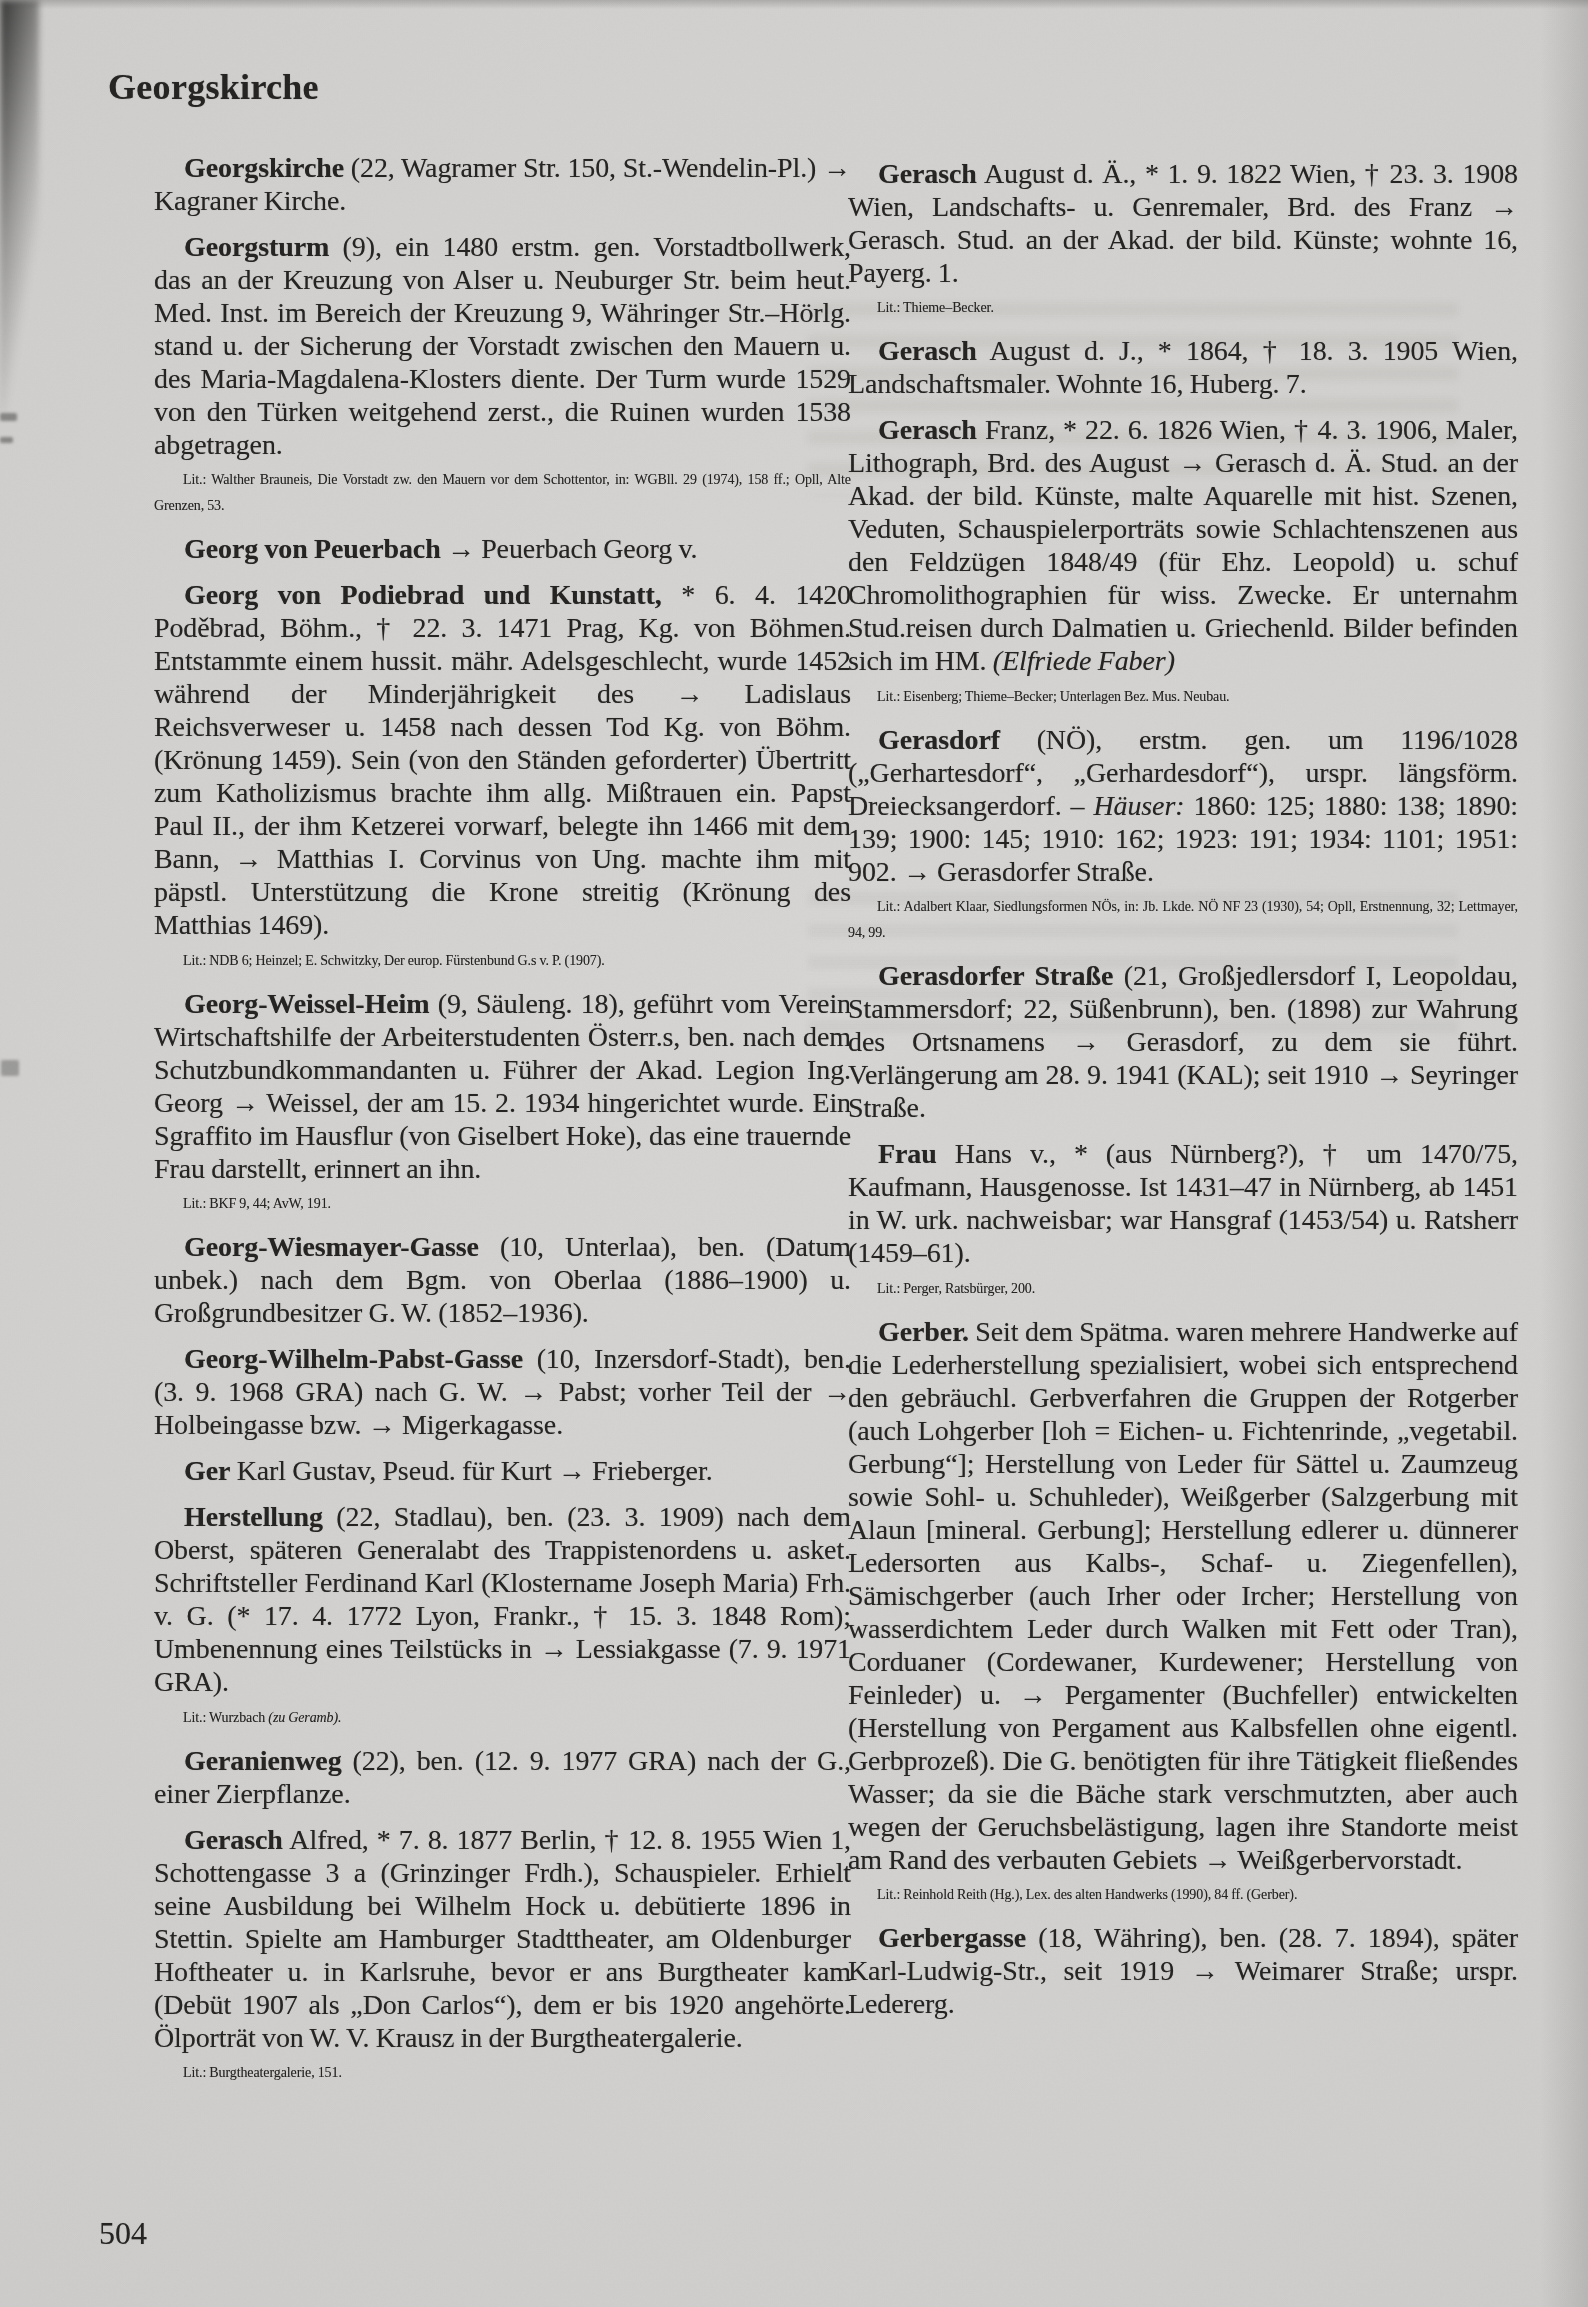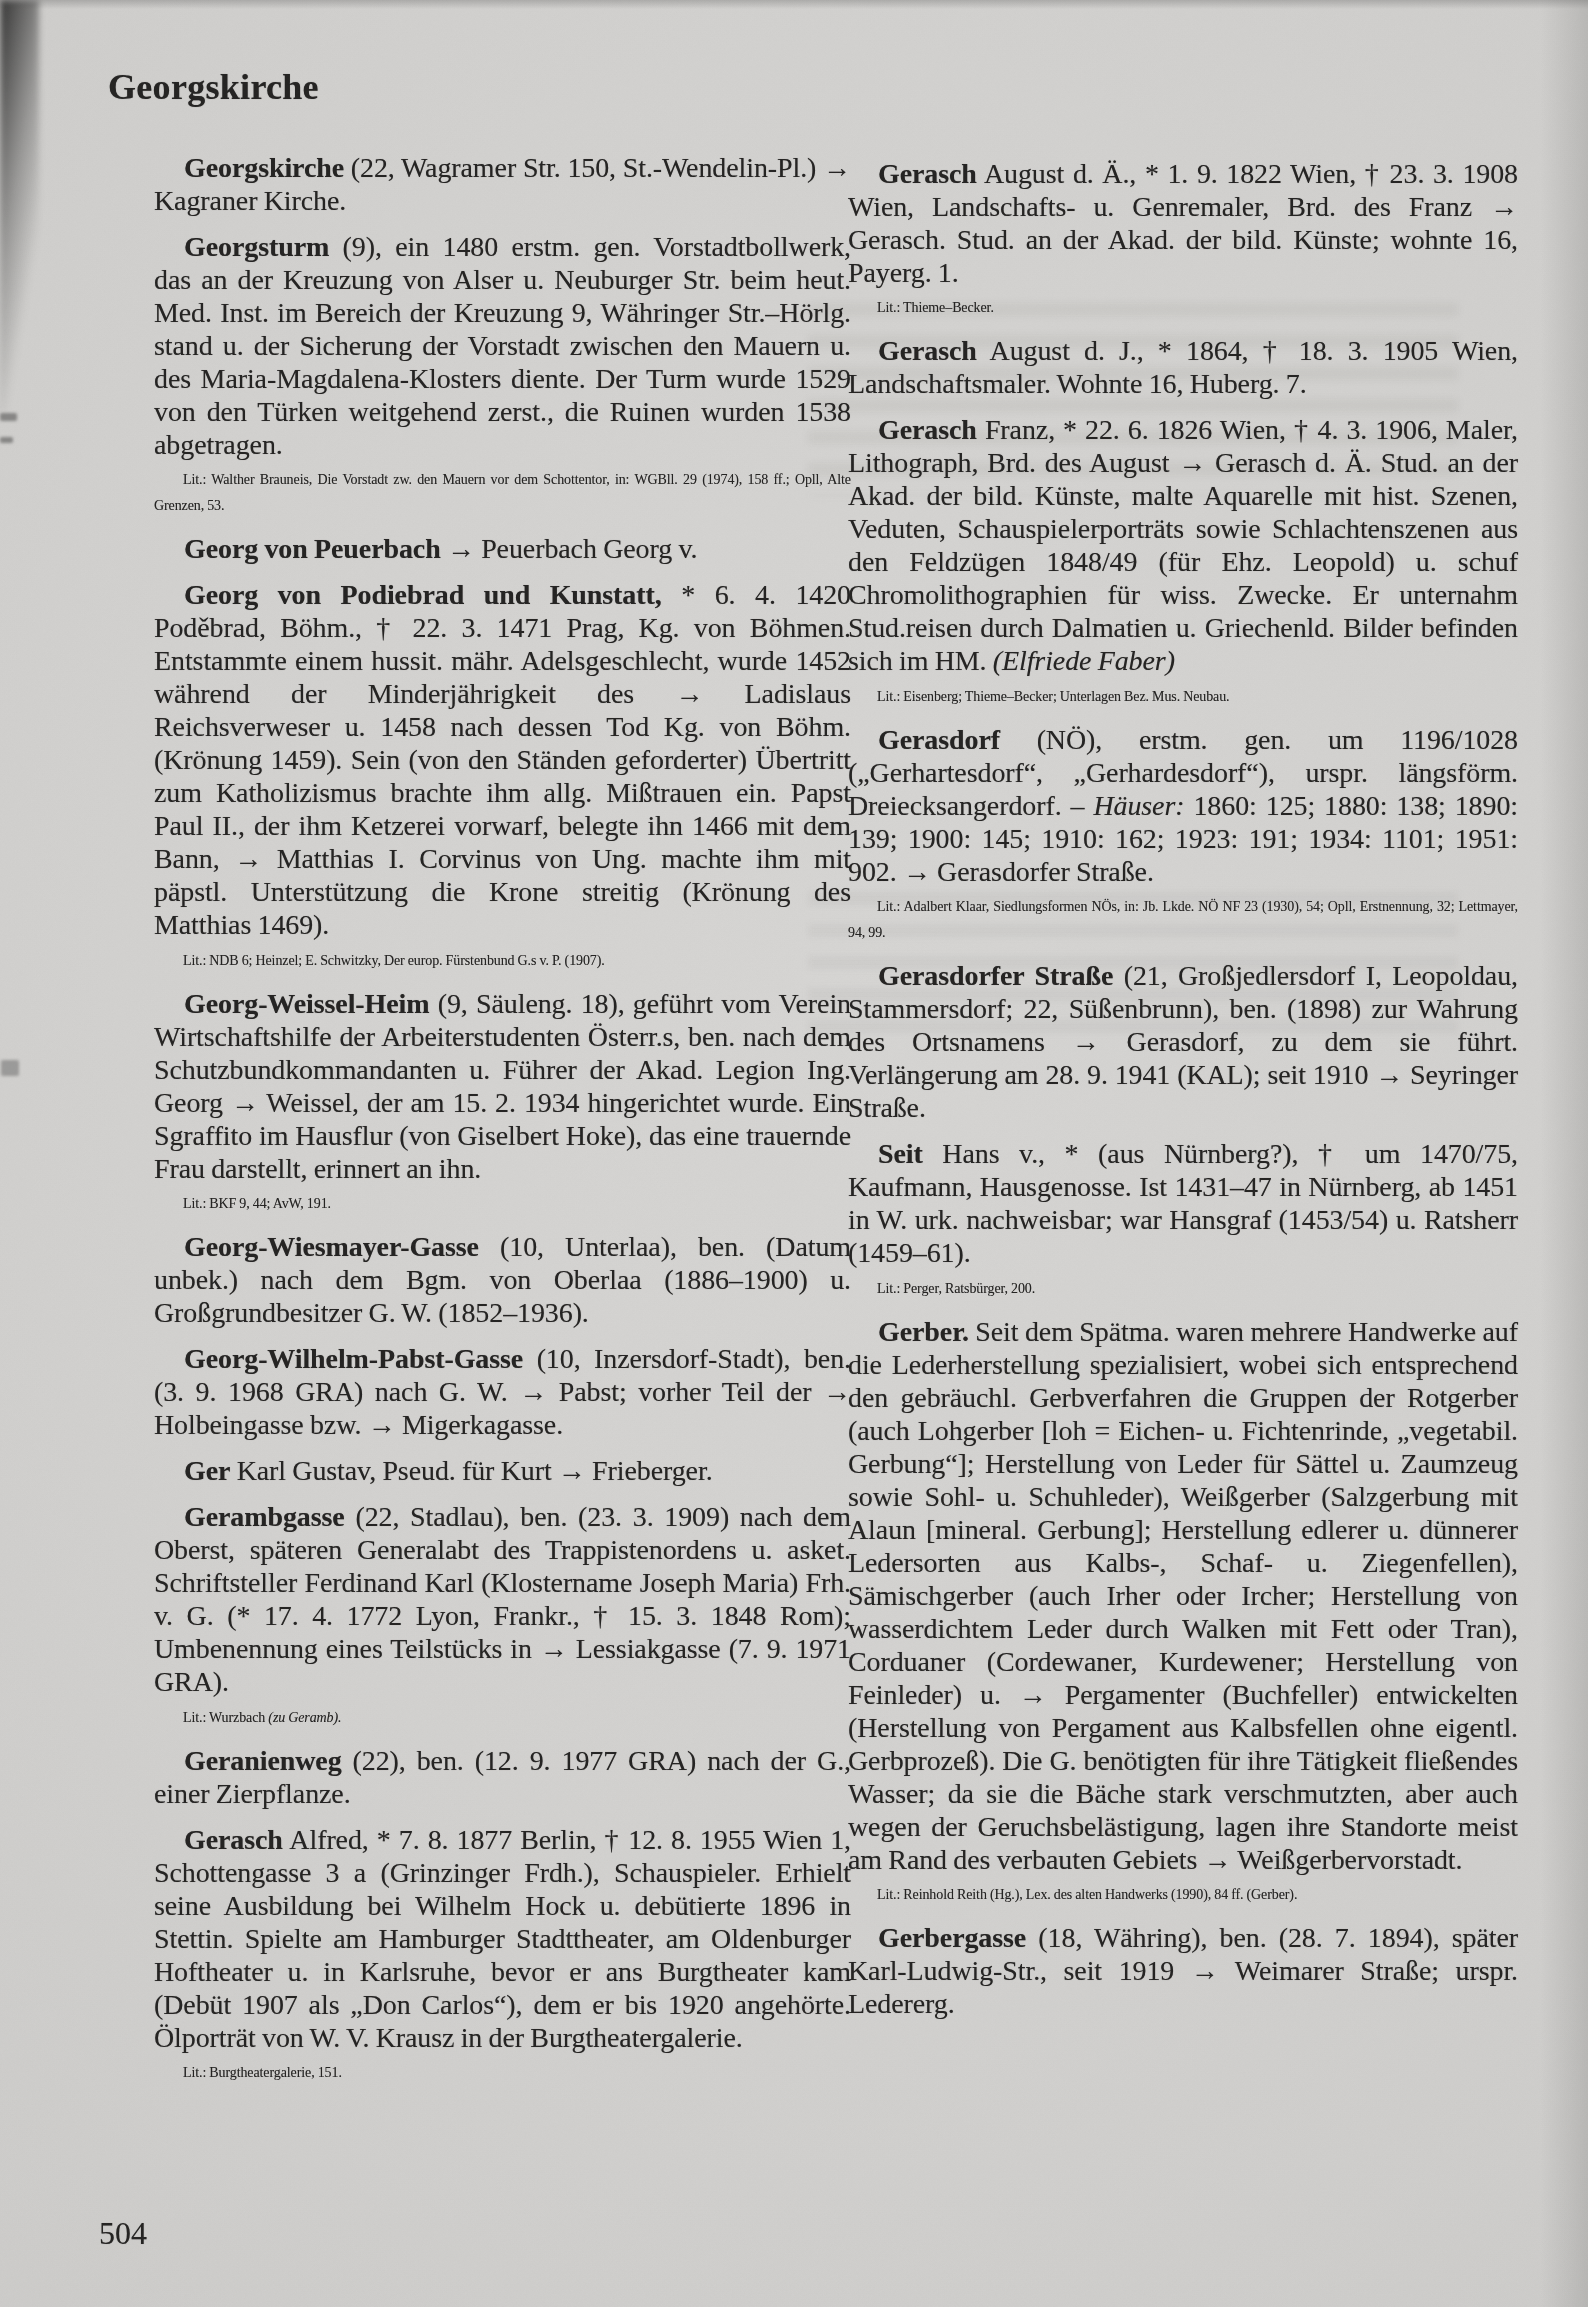--- a/index.html
+++ b/index.html
@@ -103,21 +103,21 @@
       <div class="entry">
         <p class="body"><span class="b">Georg-Wiesmayer-Gasse</span><span> (10, Unterlaa), ben. (Datum unbek.) nach dem Bgm. von Oberlaa (1886–1900) u. Großgrundbesitzer G. W. (1852–1936).</span></p>
       </div>
       <div class="entry">
         <p class="body"><span class="b">Georg-Wilhelm-Pabst-Gasse</span><span> (10, Inzersdorf-Stadt), ben. (3. 9. 1968 GRA) nach G. W. → Pabst; vorher Teil der → Holbeingasse bzw. → Migerkagasse.</span></p>
       </div>
       <div class="entry">
         <p class="body"><span class="b">Ger</span><span> Karl Gustav, Pseud. für Kurt → Frieberger.</span></p>
       </div>
       <div class="entry">
-        <p class="body"><span class="b">Gerambgasse</span><span> (22, Stadlau), ben. (23. 3. 1909) nach dem Oberst, späteren Generalabt des Trappistenordens u. asket. Schriftsteller Ferdinand Karl (Klostername Joseph Maria) Frh. v. G. (* 17. 4. 1772 Lyon, Frankr., † 15. 3. 1848 Rom); Umbenennung eines Teilstücks in → Lessiakgasse (7. 9. 1971 GRA).</span></p>
+        <p class="body"><span class="b">Herstellung</span><span> (22, Stadlau), ben. (23. 3. 1909) nach dem Oberst, späteren Generalabt des Trappistenordens u. asket. Schriftsteller Ferdinand Karl (Klostername Joseph Maria) Frh. v. G. (* 17. 4. 1772 Lyon, Frankr., † 15. 3. 1848 Rom); Umbenennung eines Teilstücks in → Lessiakgasse (7. 9. 1971 GRA).</span></p>
         <p class="lit"><span>Lit.: Wurzbach </span><span class="i">(zu Geramb).</span></p>
       </div>
       <div class="entry">
         <p class="body"><span class="b">Geranienweg</span><span> (22), ben. (12. 9. 1977 GRA) nach der G., einer Zierpflanze.</span></p>
       </div>
       <div class="entry">
         <p class="body"><span class="b">Gerasch</span><span> Alfred, * 7. 8. 1877 Berlin, † 12. 8. 1955 Wien 1, Schottengasse 3 a (Grinzinger Frdh.), Schauspieler. Erhielt seine Ausbildung bei Wilhelm Hock u. debütierte 1896 in Stettin. Spielte am Hamburger Stadttheater, am Oldenburger Hoftheater u. in Karlsruhe, bevor er ans Burgtheater kam (Debüt 1907 als „Don Carlos“), dem er bis 1920 angehörte. Ölporträt von W. V. Krausz in der Burgtheatergalerie.</span></p>
         <p class="lit"><span>Lit.: Burgtheatergalerie, 151.</span></p>
       </div>
     </div>
@@ -134,21 +134,21 @@
         <p class="lit"><span>Lit.: Eisenberg; Thieme–Becker; Unterlagen Bez. Mus. Neubau.</span></p>
       </div>
       <div class="entry">
         <p class="body"><span class="b">Gerasdorf</span><span> (NÖ), erstm. gen. um 1196/1028 („Gerhartesdorf“, „Gerhardesdorf“), urspr. längsförm. Dreiecksangerdorf. – </span><span class="i">Häuser:</span><span> 1860: 125; 1880: 138; 1890: 139; 1900: 145; 1910: 162; 1923: 191; 1934: 1101; 1951: 902. → Gerasdorfer Straße.</span></p>
         <p class="lit"><span>Lit.: Adalbert Klaar, Siedlungsformen NÖs, in: Jb. Lkde. NÖ NF 23 (1930), 54; Opll, Erstnennung, 32; Lettmayer, 94, 99.</span></p>
       </div>
       <div class="entry">
         <p class="body"><span class="b">Gerasdorfer Straße</span><span> (21, Großjedlersdorf I, Leopoldau, Stammersdorf; 22, Süßenbrunn), ben. (1898) zur Wahrung des Ortsnamens → Gerasdorf, zu dem sie führt. Verlängerung am 28. 9. 1941 (KAL); seit 1910 → Seyringer Straße.</span></p>
       </div>
       <div class="entry">
-        <p class="body"><span class="b">Seit</span><span> Hans v., * (aus Nürnberg?), † um 1470/75, Kaufmann, Hausgenosse. Ist 1431–47 in Nürnberg, ab 1451 in W. urk. nachweisbar; war Hansgraf (1453/54) u. Ratsherr (1459–61).</span></p>
+        <p class="body"><span class="b">Frau</span><span> Hans v., * (aus Nürnberg?), † um 1470/75, Kaufmann, Hausgenosse. Ist 1431–47 in Nürnberg, ab 1451 in W. urk. nachweisbar; war Hansgraf (1453/54) u. Ratsherr (1459–61).</span></p>
         <p class="lit"><span>Lit.: Perger, Ratsbürger, 200.</span></p>
       </div>
       <div class="entry">
         <p class="body"><span class="b">Gerber.</span><span> Seit dem Spätma. waren mehrere Handwerke auf die Lederherstellung spezialisiert, wobei sich entsprechend den gebräuchl. Gerbverfahren die Gruppen der Rotgerber (auch Lohgerber [loh = Eichen- u. Fichtenrinde, „vegetabil. Gerbung“]; Herstellung von Leder für Sättel u. Zaumzeug sowie Sohl- u. Schuhleder), Weißgerber (Salzgerbung mit Alaun [mineral. Gerbung]; Herstellung edlerer u. dünnerer Ledersorten aus Kalbs-, Schaf- u. Ziegenfellen), Sämischgerber (auch Irher oder Ircher; Herstellung von wasserdichtem Leder durch Walken mit Fett oder Tran), Corduaner (Cordewaner, Kurdewener; Herstellung von Feinleder) u. → Pergamenter (Buchfeller) entwickelten (Herstellung von Pergament aus Kalbsfellen ohne eigentl. Gerbprozeß). Die G. benötigten für ihre Tätigkeit fließendes Wasser; da sie die Bäche stark verschmutzten, aber auch wegen der Geruchsbelästigung, lagen ihre Standorte meist am Rand des verbauten Gebiets → Weißgerbervorstadt.</span></p>
         <p class="lit"><span>Lit.: Reinhold Reith (Hg.), Lex. des alten Handwerks (1990), 84 ff. (Gerber).</span></p>
       </div>
       <div class="entry">
         <p class="body"><span class="b">Gerbergasse</span><span> (18, Währing), ben. (28. 7. 1894), später Karl-Ludwig-Str., seit 1919 → Weimarer Straße; urspr. Ledererg.</span></p>
       </div>
     </div>

